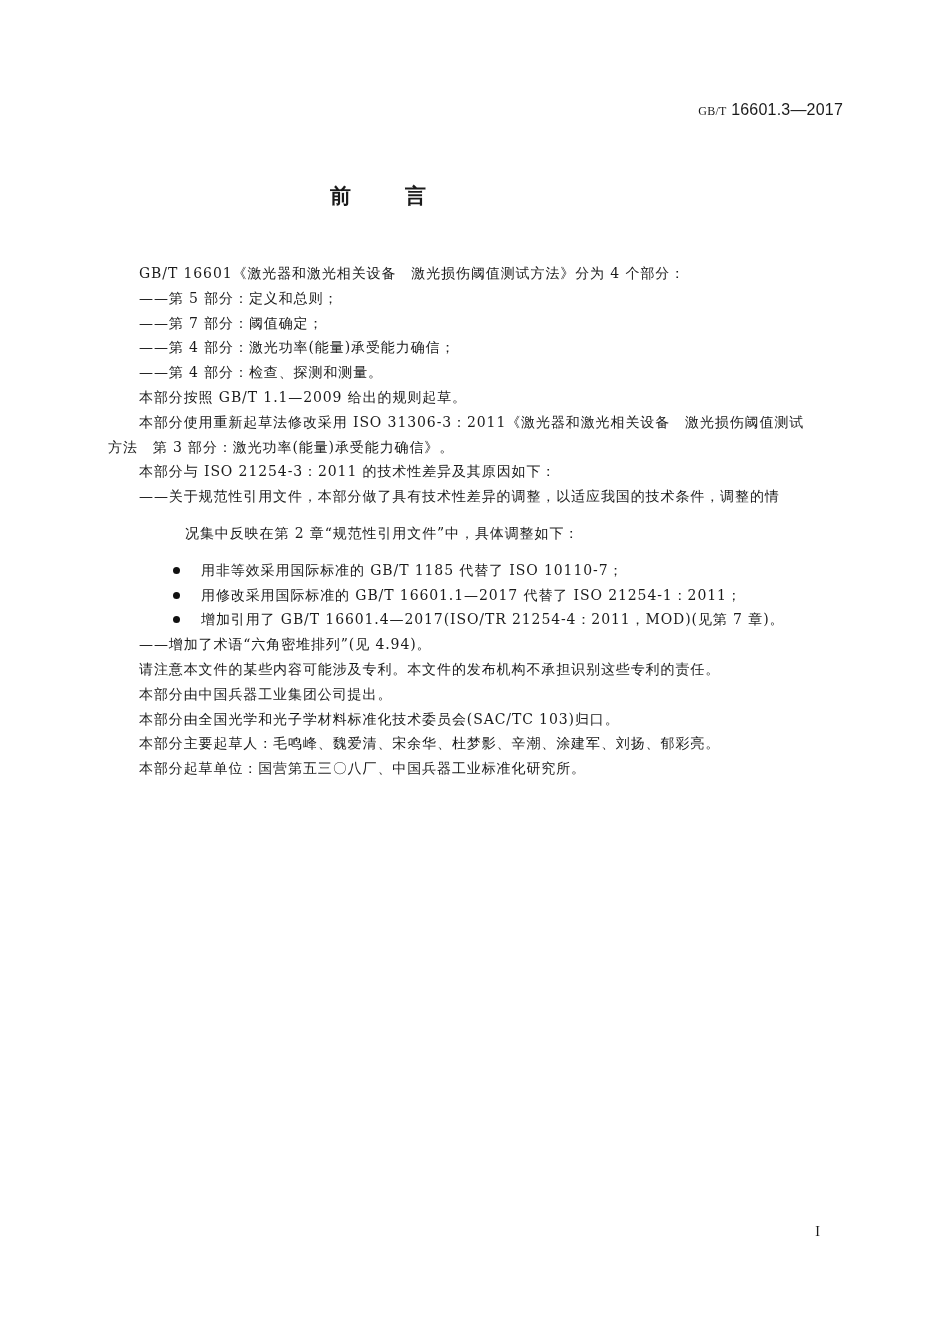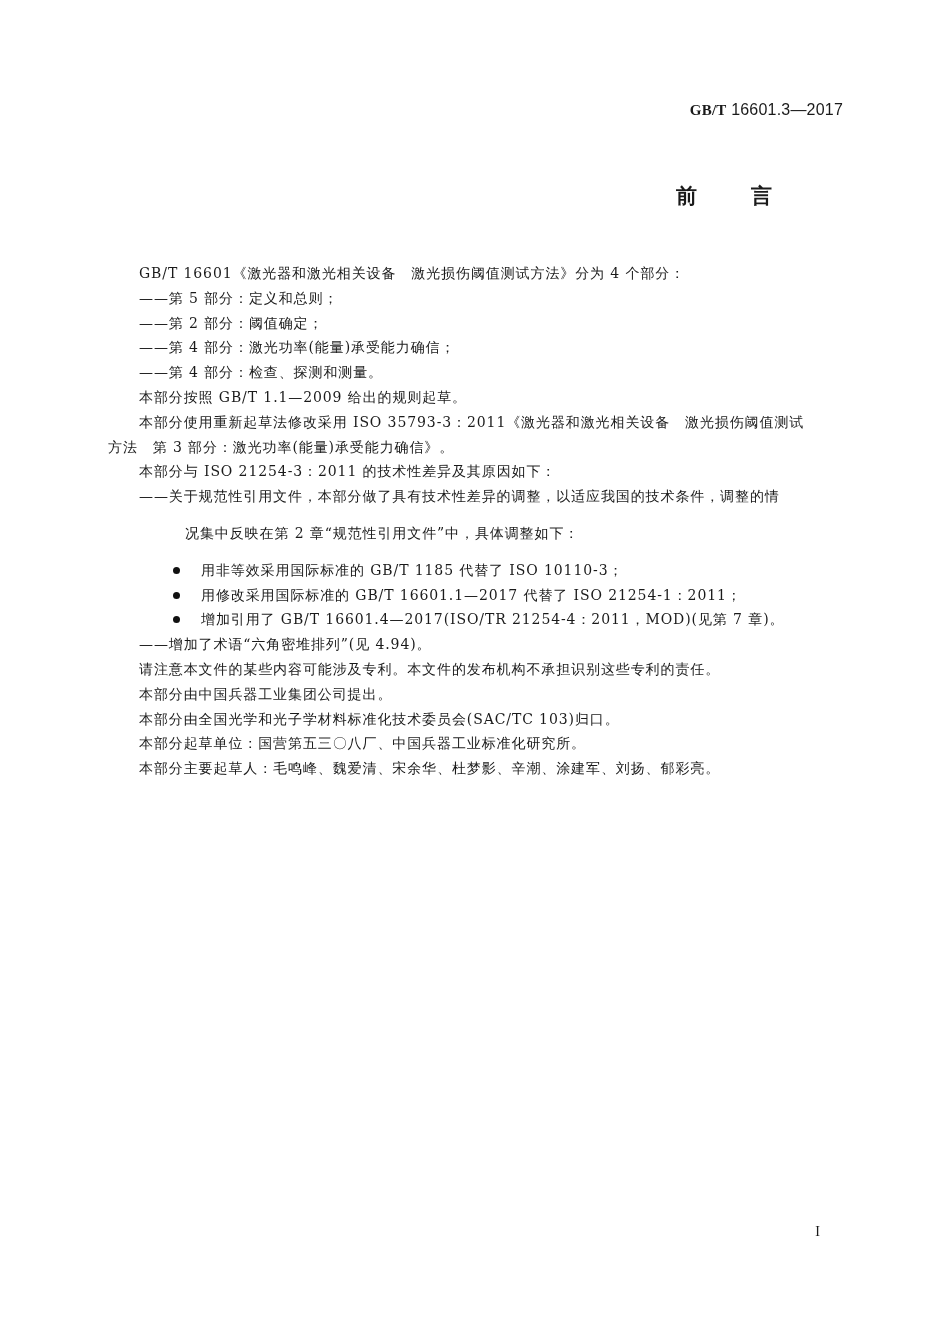--- a/index.html
+++ b/index.html
@@ -1,21 +1,21 @@
 <!DOCTYPE html>
 <html><head>
 <meta charset="utf-8">
 <style>
   html, body { margin:0; padding:0; background:#ffffff; }
   body { width:950px; height:1343px; position:relative; overflow:hidden;
          font-family:"DejaVu Serif", "Liberation Serif", serif; color:#1a1a1a; }
   .header-code { position:absolute; top:101px; right:107px; font-size:14px; letter-spacing:0.2px; }
-  .header-code .gbt { font-family:"Liberation Serif", serif; font-weight:bold; font-size:15px;margin-left:48px; }
+  .header-code .gbt { font-family:"Liberation Serif", serif; font-weight:normal; font-size:12px;margin-left:48px; }
   .header-code .num { font-family:"Liberation Sans", sans-serif; font-size:16px; }
-  .title { position:absolute; top:182px; left:16px; width:756px; text-align:right;
+  .title { position:absolute; top:182px; left:0; width:756px; text-align:center;
            font-family:"DejaVu Sans", sans-serif; font-weight:bold; font-size:21px; letter-spacing:0; }
   .title span { display:inline-block; }
   .title .gap { width:54px; }
   .body { position:absolute; top:261px; left:108px; width:736px; font-size:14px; line-height:24.8px; }
   .p { margin:0; text-indent:31px; white-space:nowrap; letter-spacing:0.9px; }
   .dash { margin:0; white-space:nowrap; letter-spacing:0.9px; padding-left:31px; }
   .dash-cont { margin:12px; padding-left:65px; white-space:nowrap; letter-spacing:0.9px; }
   .bullet { margin:0; padding-left:65px; white-space:nowrap; letter-spacing:0.9px; position:relative; }
   .bullet .dot { position:absolute; left:65px; top:9px; width:7px; height:7px; border-radius:50%; background:#111; }
   .bullet .txt { padding-left:28px; }
@@ -29,33 +29,33 @@
   <span class="num">16601.3—2017</span>
 </div>
 
 <div class="title">
   <span>前</span><span class="gap"></span><span>言</span>
 </div>
 
 <div class="body">
   <p class="p">GB/T 16601《激光器和激光相关设备　激光损伤阈值测试方法》分为 4 个部分：</p>
   <p class="dash">——第 5 部分：定义和总则；</p>
-  <p class="dash">——第 2 部分：阈值确定；</p>
+  <p class="dash">——第 7 部分：阈值确定；</p>
   <p class="dash">——第 4 部分：激光功率(能量)承受能力确信；</p>
   <p class="dash">——第 4 部分：检查、探测和测量。</p>
   <p class="p">本部分按照 GB/T 1.1—2009 给出的规则起草。</p>
-  <p class="p">本部分使用重新起草法修改采用 ISO 35793-3：2011《激光器和激光相关设备　激光损伤阈值测试</p>
+  <p class="p">本部分使用重新起草法修改采用 ISO 31306-3：2011《激光器和激光相关设备　激光损伤阈值测试</p>
   <p class="p" style="text-indent:0">方法　第 3 部分：激光功率(能量)承受能力确信》。</p>
   <p class="p">本部分与 ISO 21254-3：2011 的技术性差异及其原因如下：</p>
   <p class="dash">——关于规范性引用文件，本部分做了具有技术性差异的调整，以适应我国的技术条件，调整的情</p>
   <p class="dash-cont">况集中反映在第 2 章“规范性引用文件”中，具体调整如下：</p>
-  <p class="bullet"><span class="dot"></span><span class="txt">用非等效采用国际标准的 GB/T 1185 代替了 ISO 10110-3；</span></p>
+  <p class="bullet"><span class="dot"></span><span class="txt">用非等效采用国际标准的 GB/T 1185 代替了 ISO 10110-7；</span></p>
   <p class="bullet"><span class="dot"></span><span class="txt">用修改采用国际标准的 GB/T 16601.1—2017 代替了 ISO 21254-1：2011；</span></p>
   <p class="bullet"><span class="dot"></span><span class="txt">增加引用了 GB/T 16601.4—2017(ISO/TR 21254-4：2011，MOD)(见第 7 章)。</span></p>
   <p class="dash">——增加了术语“六角密堆排列”(见 4.94)。</p>
   <p class="p">请注意本文件的某些内容可能涉及专利。本文件的发布机构不承担识别这些专利的责任。</p>
   <p class="p">本部分由中国兵器工业集团公司提出。</p>
   <p class="p">本部分由全国光学和光子学材料标准化技术委员会(SAC/TC 103)归口。</p>
+  <p class="p">本部分主要起草人：毛鸣峰、魏爱清、宋余华、杜梦影、辛潮、涂建军、刘扬、郁彩亮。</p>
   <p class="p">本部分起草单位：国营第五三〇八厂、中国兵器工业标准化研究所。</p>
-  <p class="p">本部分主要起草人：毛鸣峰、魏爱清、宋余华、杜梦影、辛潮、涂建军、刘扬、郁彩亮。</p>
 </div>
 
 <div class="page-num">I</div>
 
 </body></html>

